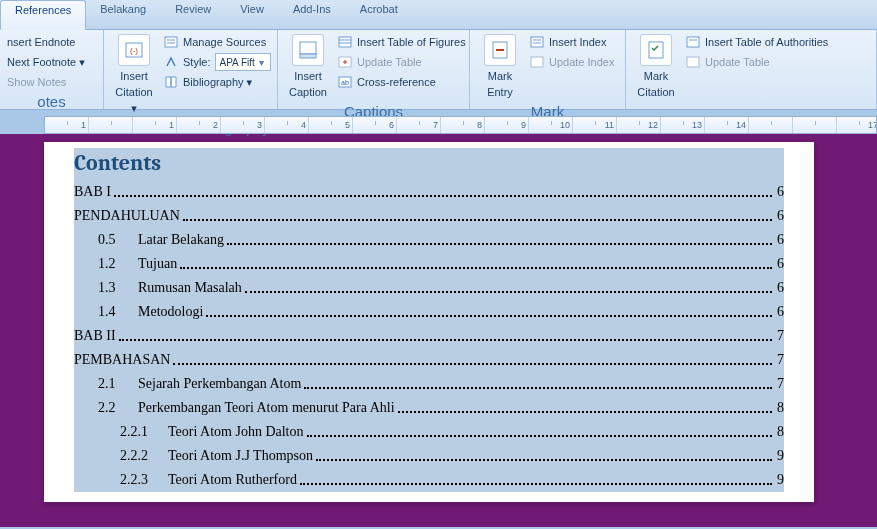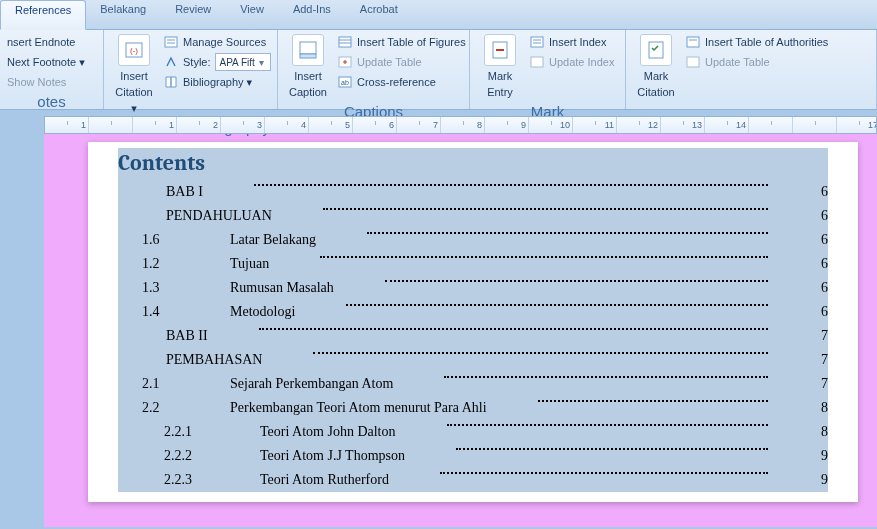--- a/index.html
+++ b/index.html
@@ -134,50 +134,48 @@
   .ruler .seg::before {
     content: "";
     position: absolute;
     left: 50%;
     top: 4px;
     width: 1px;
     height: 4px;
     background: #9ab6d6;
   }
   .doc-wrap {
-    background: #f0abfc;
+    background: #701a75;
     padding: 8px 0 4px 44px;
     height: 393px;
     overflow: hidden;
-    margin-left: 44px;
   }
   .page {
     width: 770px;
     background: #fff;
     box-shadow: 0 2px 6px rgba(0,0,0,0.25);
     padding: 6px 30px 10px 30px;
   }
   .selected {
     background: #b9cde3;
   }
   .toc-title {
     font-family: Cambria, Georgia, serif;
     font-size: 22px;
     font-weight: bold;
     color: #1e4e79;
     padding: 2px 0 4px 0;
   }
   .toc-row {
     display: flex;
-    align-items: flex-start;
+    align-items: flex-end;
     font-family: "Times New Roman", serif;
     font-size: 14px;
     color: #000;
     padding: 4px 0;
-    gap: 48px;
   }
   .toc-row .num-col {
     flex: none;
   }
   .toc-row .text-col {
     flex: none;
   }
   .toc-row .leader {
     flex: 1;
     border-bottom: 2px dotted #000;
@@ -424,21 +422,21 @@
             <span class="leader"></span>
             <span class="page-col">6</span>
           </div>
           <div class="toc-row lvl0">
             <span class="num-col"></span>
             <span class="text-col">PENDAHULUAN</span>
             <span class="leader"></span>
             <span class="page-col">6</span>
           </div>
           <div class="toc-row lvl1">
-            <span class="num-col">1.6</span>
+            <span class="num-col">0.5</span>
             <span class="text-col">Latar Belakang</span>
             <span class="leader"></span>
             <span class="page-col">6</span>
           </div>
           <div class="toc-row lvl1">
             <span class="num-col">1.2</span>
             <span class="text-col">Tujuan</span>
             <span class="leader"></span>
             <span class="page-col">6</span>
           </div>

